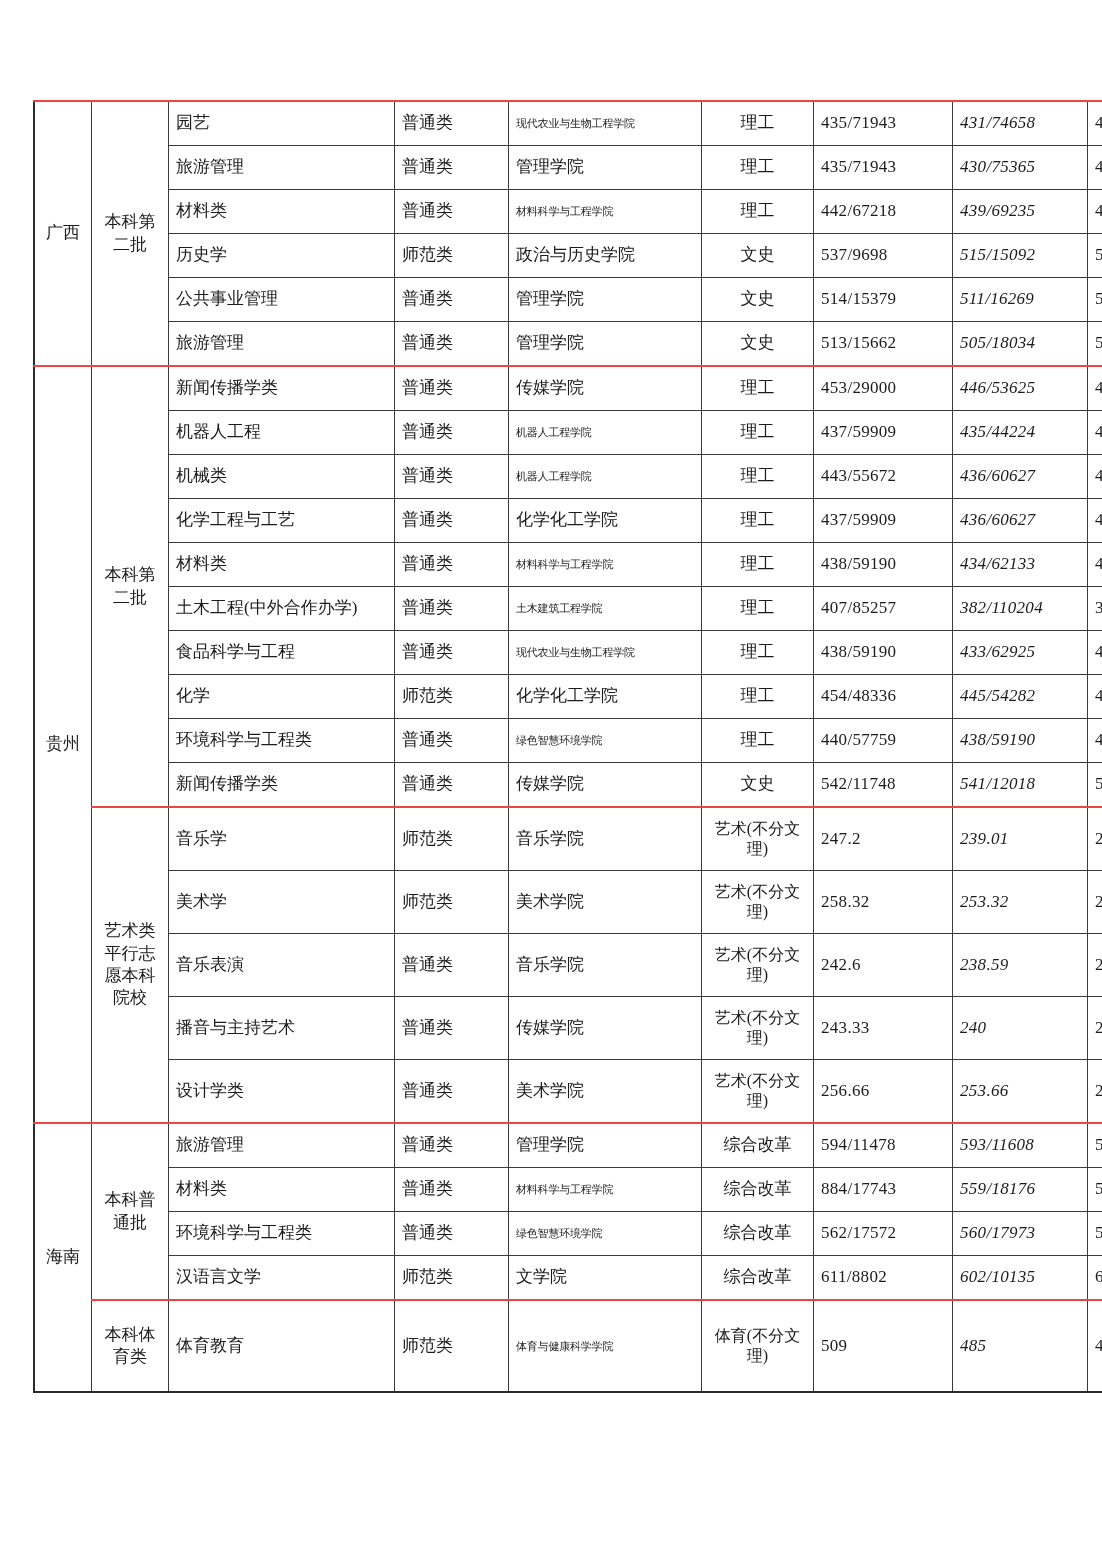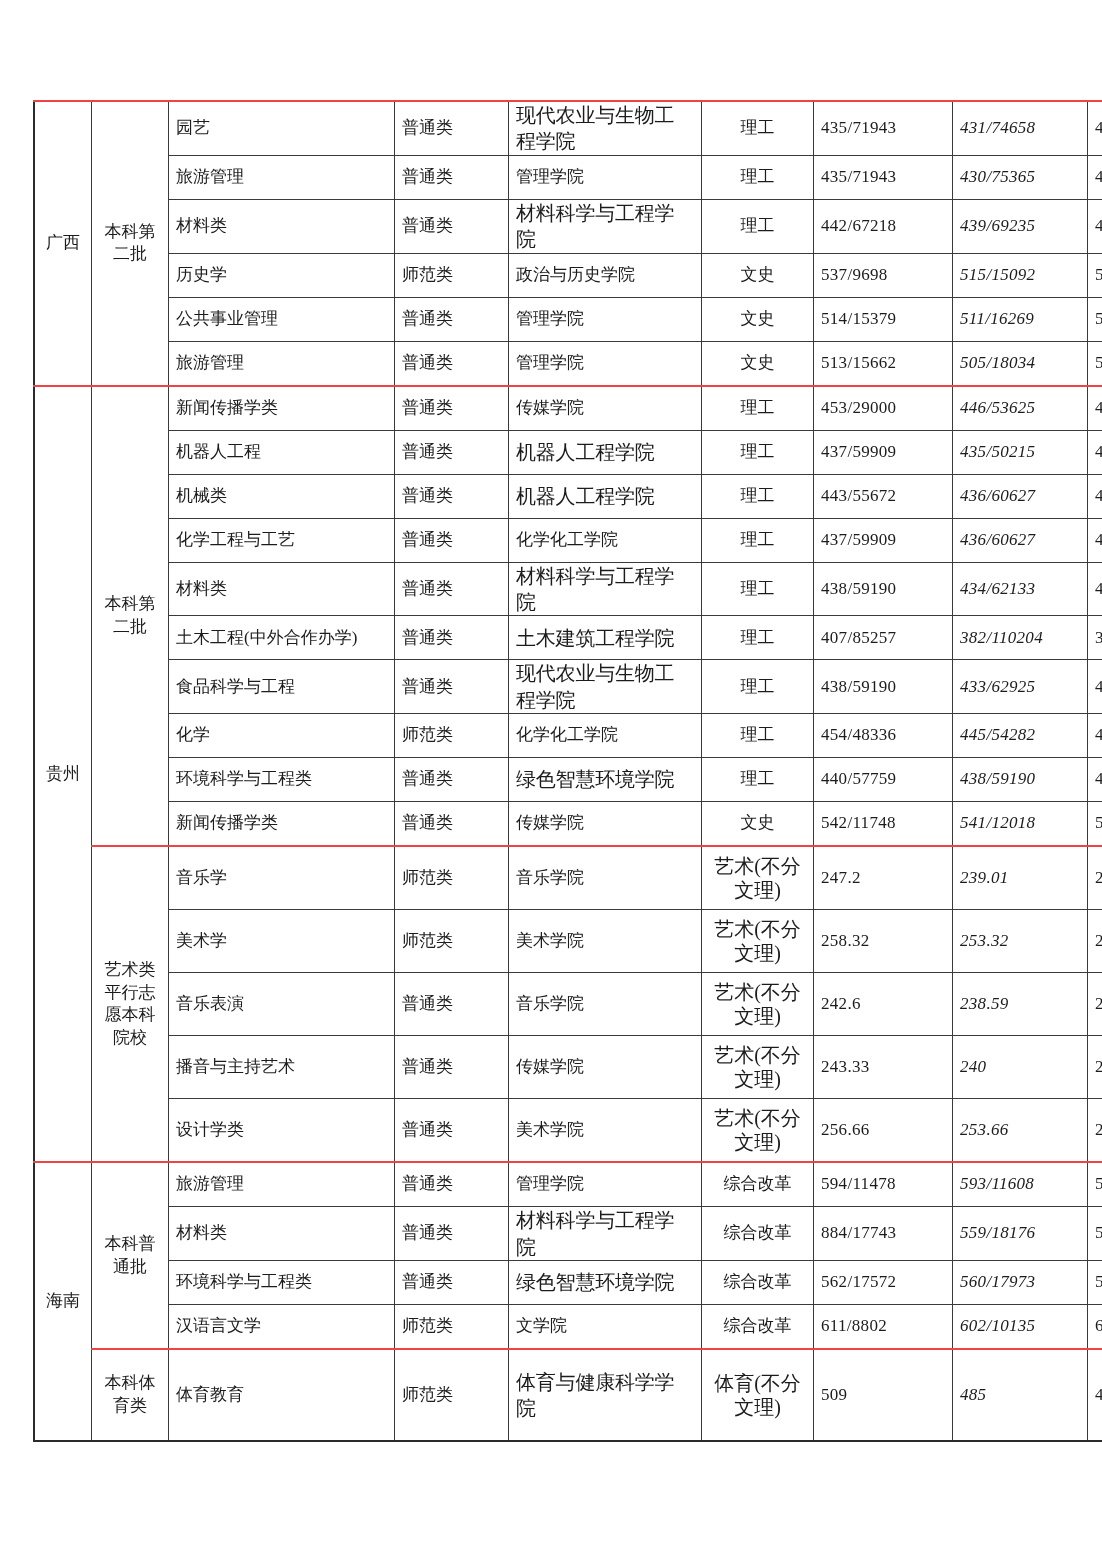--- a/index.html
+++ b/index.html
@@ -56,22 +56,22 @@
   td.ptype   { width: 99px;  text-align: left; margin-top: 18px; }
   td.college { width: 178px; text-align: left; }
   td.subject { width: 97px;  text-align: center; }
   td.hi      { width: 124px; }
   td.lo      { width: 120px; font-style: italic; }
   td.avg     { width: 76px;  }
 
   td.num { font-family: "Liberation Serif", "DejaVu Serif", serif; letter-spacing: 0.3px; }
 
   
-  td.college.squeeze { font-size: 20px; letter-spacing: -0.2px; }
-  td.subject.two-line { font-size: 20px; line-height: 1.22; }
+  td.college.squeeze { font-size: 11px; letter-spacing: -0.2px; }
+  td.subject.two-line { font-size: 16px; line-height: 1.22; }
 
   
   tr.r-normal td { height: 43px; }
   tr.r-art    td { height: 62px; }
   tr.r-tall   td { height: 90px; }
 
   
   tr.block-top > td { border-top: 2px solid #ef4444; }
   td.province, td.batch { border-right: 2px solid #2b2b2b; }
 </style>
@@ -147,21 +147,21 @@
           <td class="hi num">453/29000</td>
           <td class="lo num">446/53625</td>
           <td class="avg num">449.6</td>
         </tr>
         <tr class="r-normal">
           <td class="major">机器人工程</td>
           <td class="ptype">普通类</td>
           <td class="college squeeze">机器人工程学院</td>
           <td class="subject">理工</td>
           <td class="hi num">437/59909</td>
-          <td class="lo num">435/50215</td>
+          <td class="lo num">435/44224</td>
           <td class="avg num">436.1</td>
         </tr>
         <tr class="r-normal">
           <td class="major">机械类</td>
           <td class="ptype">普通类</td>
           <td class="college squeeze">机器人工程学院</td>
           <td class="subject">理工</td>
           <td class="hi num">443/55672</td>
           <td class="lo num">436/60627</td>
           <td class="avg num">438.4</td>

